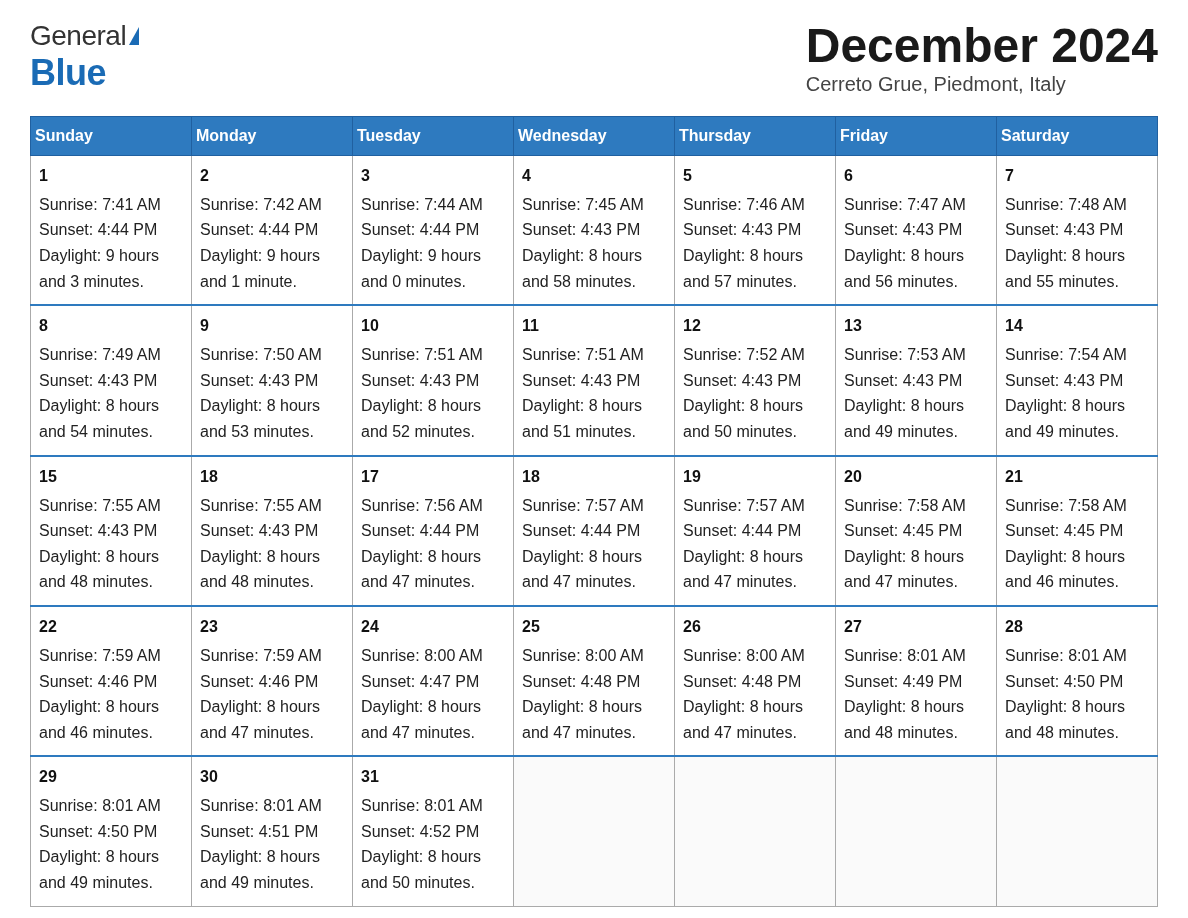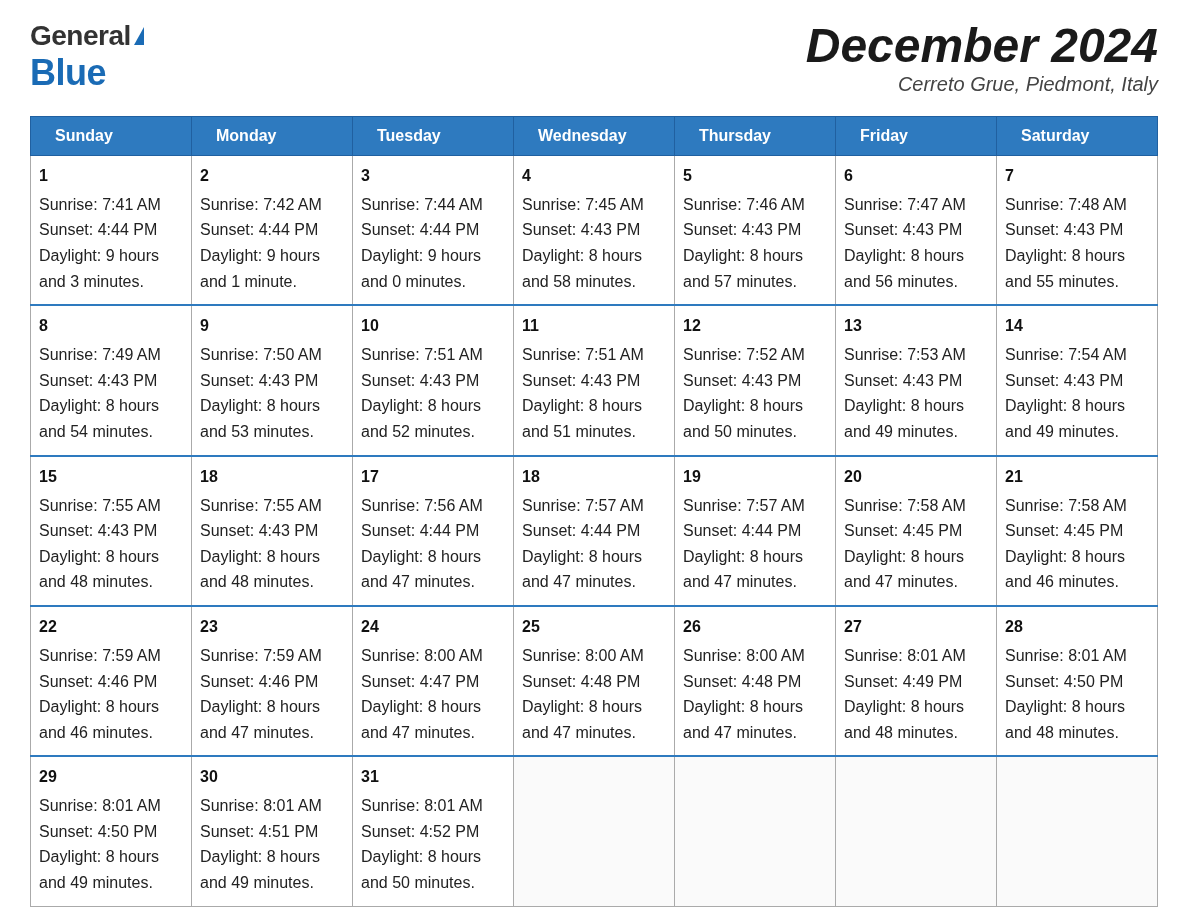--- a/index.html
+++ b/index.html
@@ -19,21 +19,21 @@
     }
 
     .logo {
       display: flex;
       flex-direction: column;
       align-items: flex-start;
     }
 
     .logo-general {
       font-size: 28px;
-      font-weight: bold;
+      font-weight: normal;
       color: #333333;
       letter-spacing: -0.5px;
     }
 
     .logo-blue {
       font-size: 36px;
       font-weight: bold;
       color: #1a6bb5;
       letter-spacing: -0.5px;
     }
@@ -47,22 +47,20 @@
       margin-left: 3px;
       vertical-align: middle;
     }
 
     .logo-line1 {
       display: flex;
       align-items: center;
     }
 
     .title-block {
-      text-align: right;
-      font-style: italic;
     }
 
     .month-title {
       font-size: 48px;
       font-weight: bold;
       color: #1a1a1a;
       line-height: 1.1;
     }
 
     .location-title {
@@ -75,21 +73,21 @@
       width: 100%;
       border-collapse: collapse;
       border: 1px solid #999;
     }
 
     .calendar thead tr th {
       background-color: #2e7abf;
       color: #ffffff;
       font-size: 16px;
       font-weight: bold;
-      padding: 10px 24px;
+      padding: 10px 4px;
       text-align: left;
       border: 1px solid #2060a0;
     }
 
     .calendar tbody tr td {
       vertical-align: top;
       padding: 8px 8px 10px 8px;
       border: 1px solid #aaa;
       width: 14.28%;
       min-height: 110px;

